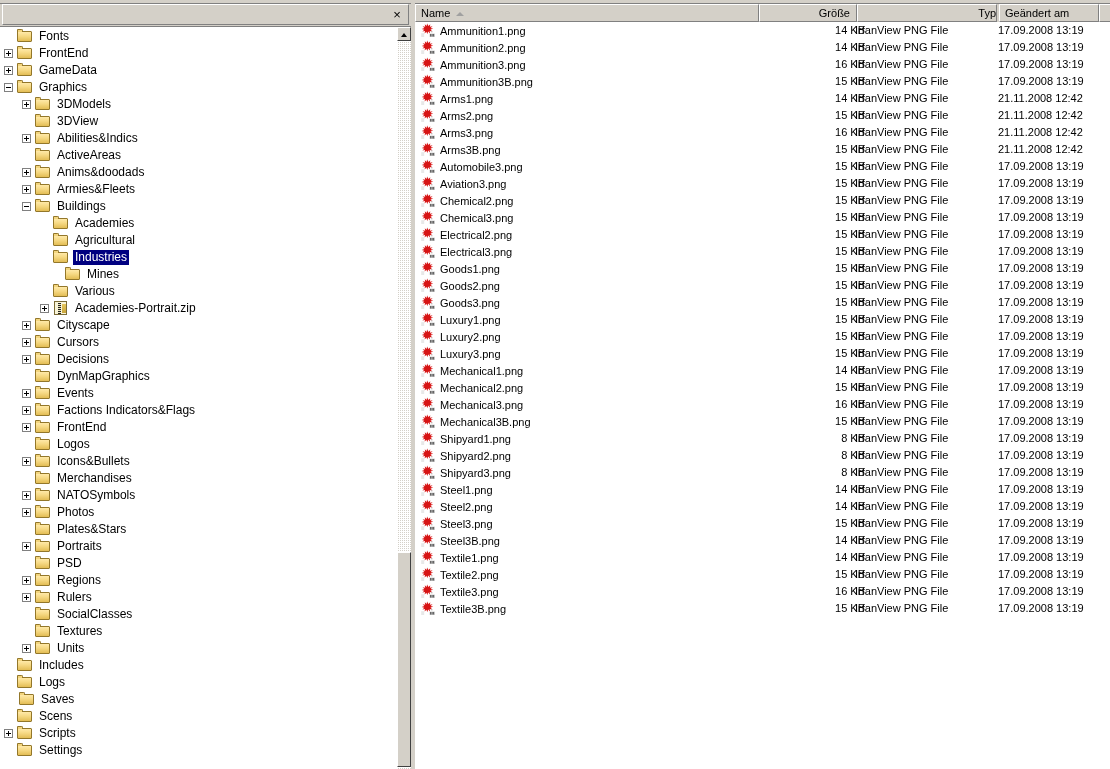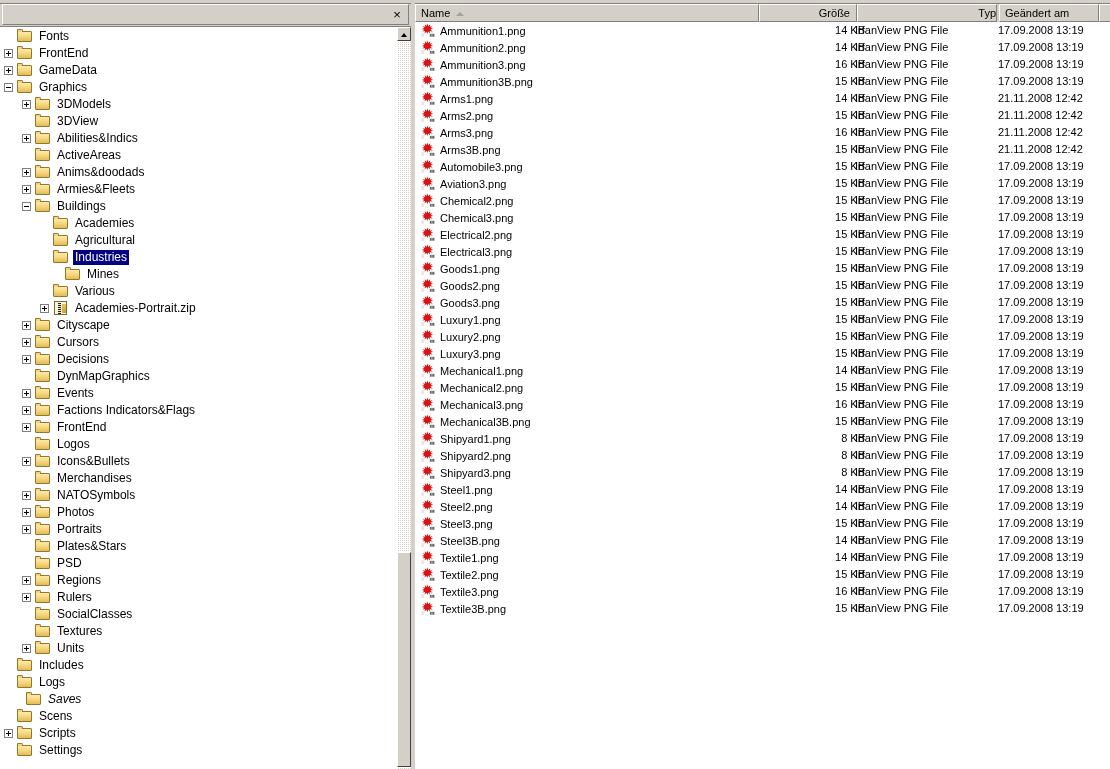--- a/index.html
+++ b/index.html
@@ -349,31 +349,31 @@
           <div class="tree-row" style="padding-left: 22px;"><span class="plus expandable"></span><span class="folder-ico"><i></i></span><span class="tree-label">Decisions</span></div>
           <div class="tree-row" style="padding-left: 22px;"><span class="nub"></span><span class="folder-ico"><i></i></span><span class="tree-label">DynMapGraphics</span></div>
           <div class="tree-row" style="padding-left: 22px;"><span class="plus expandable"></span><span class="folder-ico"><i></i></span><span class="tree-label">Events</span></div>
           <div class="tree-row" style="padding-left: 22px;"><span class="plus expandable"></span><span class="folder-ico"><i></i></span><span class="tree-label">Factions Indicators&amp;Flags</span></div>
           <div class="tree-row" style="padding-left: 22px;"><span class="plus expandable"></span><span class="folder-ico"><i></i></span><span class="tree-label">FrontEnd</span></div>
           <div class="tree-row" style="padding-left: 22px;"><span class="nub"></span><span class="folder-ico"><i></i></span><span class="tree-label">Logos</span></div>
           <div class="tree-row" style="padding-left: 22px;"><span class="plus expandable"></span><span class="folder-ico"><i></i></span><span class="tree-label">Icons&amp;Bullets</span></div>
           <div class="tree-row" style="padding-left: 22px;"><span class="nub"></span><span class="folder-ico"><i></i></span><span class="tree-label">Merchandises</span></div>
           <div class="tree-row" style="padding-left: 22px;"><span class="plus expandable"></span><span class="folder-ico"><i></i></span><span class="tree-label">NATOSymbols</span></div>
           <div class="tree-row" style="padding-left: 22px;"><span class="plus expandable"></span><span class="folder-ico"><i></i></span><span class="tree-label">Photos</span></div>
+          <div class="tree-row" style="padding-left: 22px;"><span class="nub"></span><span class="folder-ico"><i></i></span><span class="tree-label">Plates&amp;Stars</span></div>
           <div class="tree-row" style="padding-left: 22px;"><span class="plus expandable"></span><span class="folder-ico"><i></i></span><span class="tree-label">Portraits</span></div>
-          <div class="tree-row" style="padding-left: 22px;"><span class="nub"></span><span class="folder-ico"><i></i></span><span class="tree-label">Plates&amp;Stars</span></div>
           <div class="tree-row" style="padding-left: 22px;"><span class="nub"></span><span class="folder-ico"><i></i></span><span class="tree-label">PSD</span></div>
           <div class="tree-row" style="padding-left: 22px;"><span class="plus expandable"></span><span class="folder-ico"><i></i></span><span class="tree-label">Regions</span></div>
           <div class="tree-row" style="padding-left: 22px;"><span class="plus expandable"></span><span class="folder-ico"><i></i></span><span class="tree-label">Rulers</span></div>
           <div class="tree-row" style="padding-left: 22px;"><span class="nub"></span><span class="folder-ico"><i></i></span><span class="tree-label">SocialClasses</span></div>
           <div class="tree-row" style="padding-left: 22px;"><span class="nub"></span><span class="folder-ico"><i></i></span><span class="tree-label">Textures</span></div>
           <div class="tree-row" style="padding-left: 22px;"><span class="plus expandable"></span><span class="folder-ico"><i></i></span><span class="tree-label">Units</span></div>
           <div class="tree-row" style="padding-left: 4px;"><span class="nub"></span><span class="folder-ico"><i></i></span><span class="tree-label">Includes</span></div>
           <div class="tree-row" style="padding-left: 4px;"><span class="nub"></span><span class="folder-ico"><i></i></span><span class="tree-label">Logs</span></div>
-          <div class="tree-row" style="padding-left: 13px; font-style: italic;"><span class="nub"></span><span class="folder-ico"><i></i></span><span class="tree-label">Saves</span></div>
+          <div class="tree-row" style="padding-left: 6px;"><span class="nub"></span><span class="folder-ico"><i></i></span><span class="tree-label">Saves</span></div>
           <div class="tree-row" style="padding-left: 4px;"><span class="nub"></span><span class="folder-ico"><i></i></span><span class="tree-label">Scens</span></div>
           <div class="tree-row" style="padding-left: 4px;"><span class="plus expandable"></span><span class="folder-ico"><i></i></span><span class="tree-label">Scripts</span></div>
           <div class="tree-row" style="padding-left: 4px;"><span class="nub"></span><span class="folder-ico"><i></i></span><span class="tree-label">Settings</span></div>
         </div>
 
       <div class="tree-vscroll">
         <div class="sb-btn" style="top:0px;">
           <span class="arrow-up"></span>
         </div>
         <div class="sb-track">

